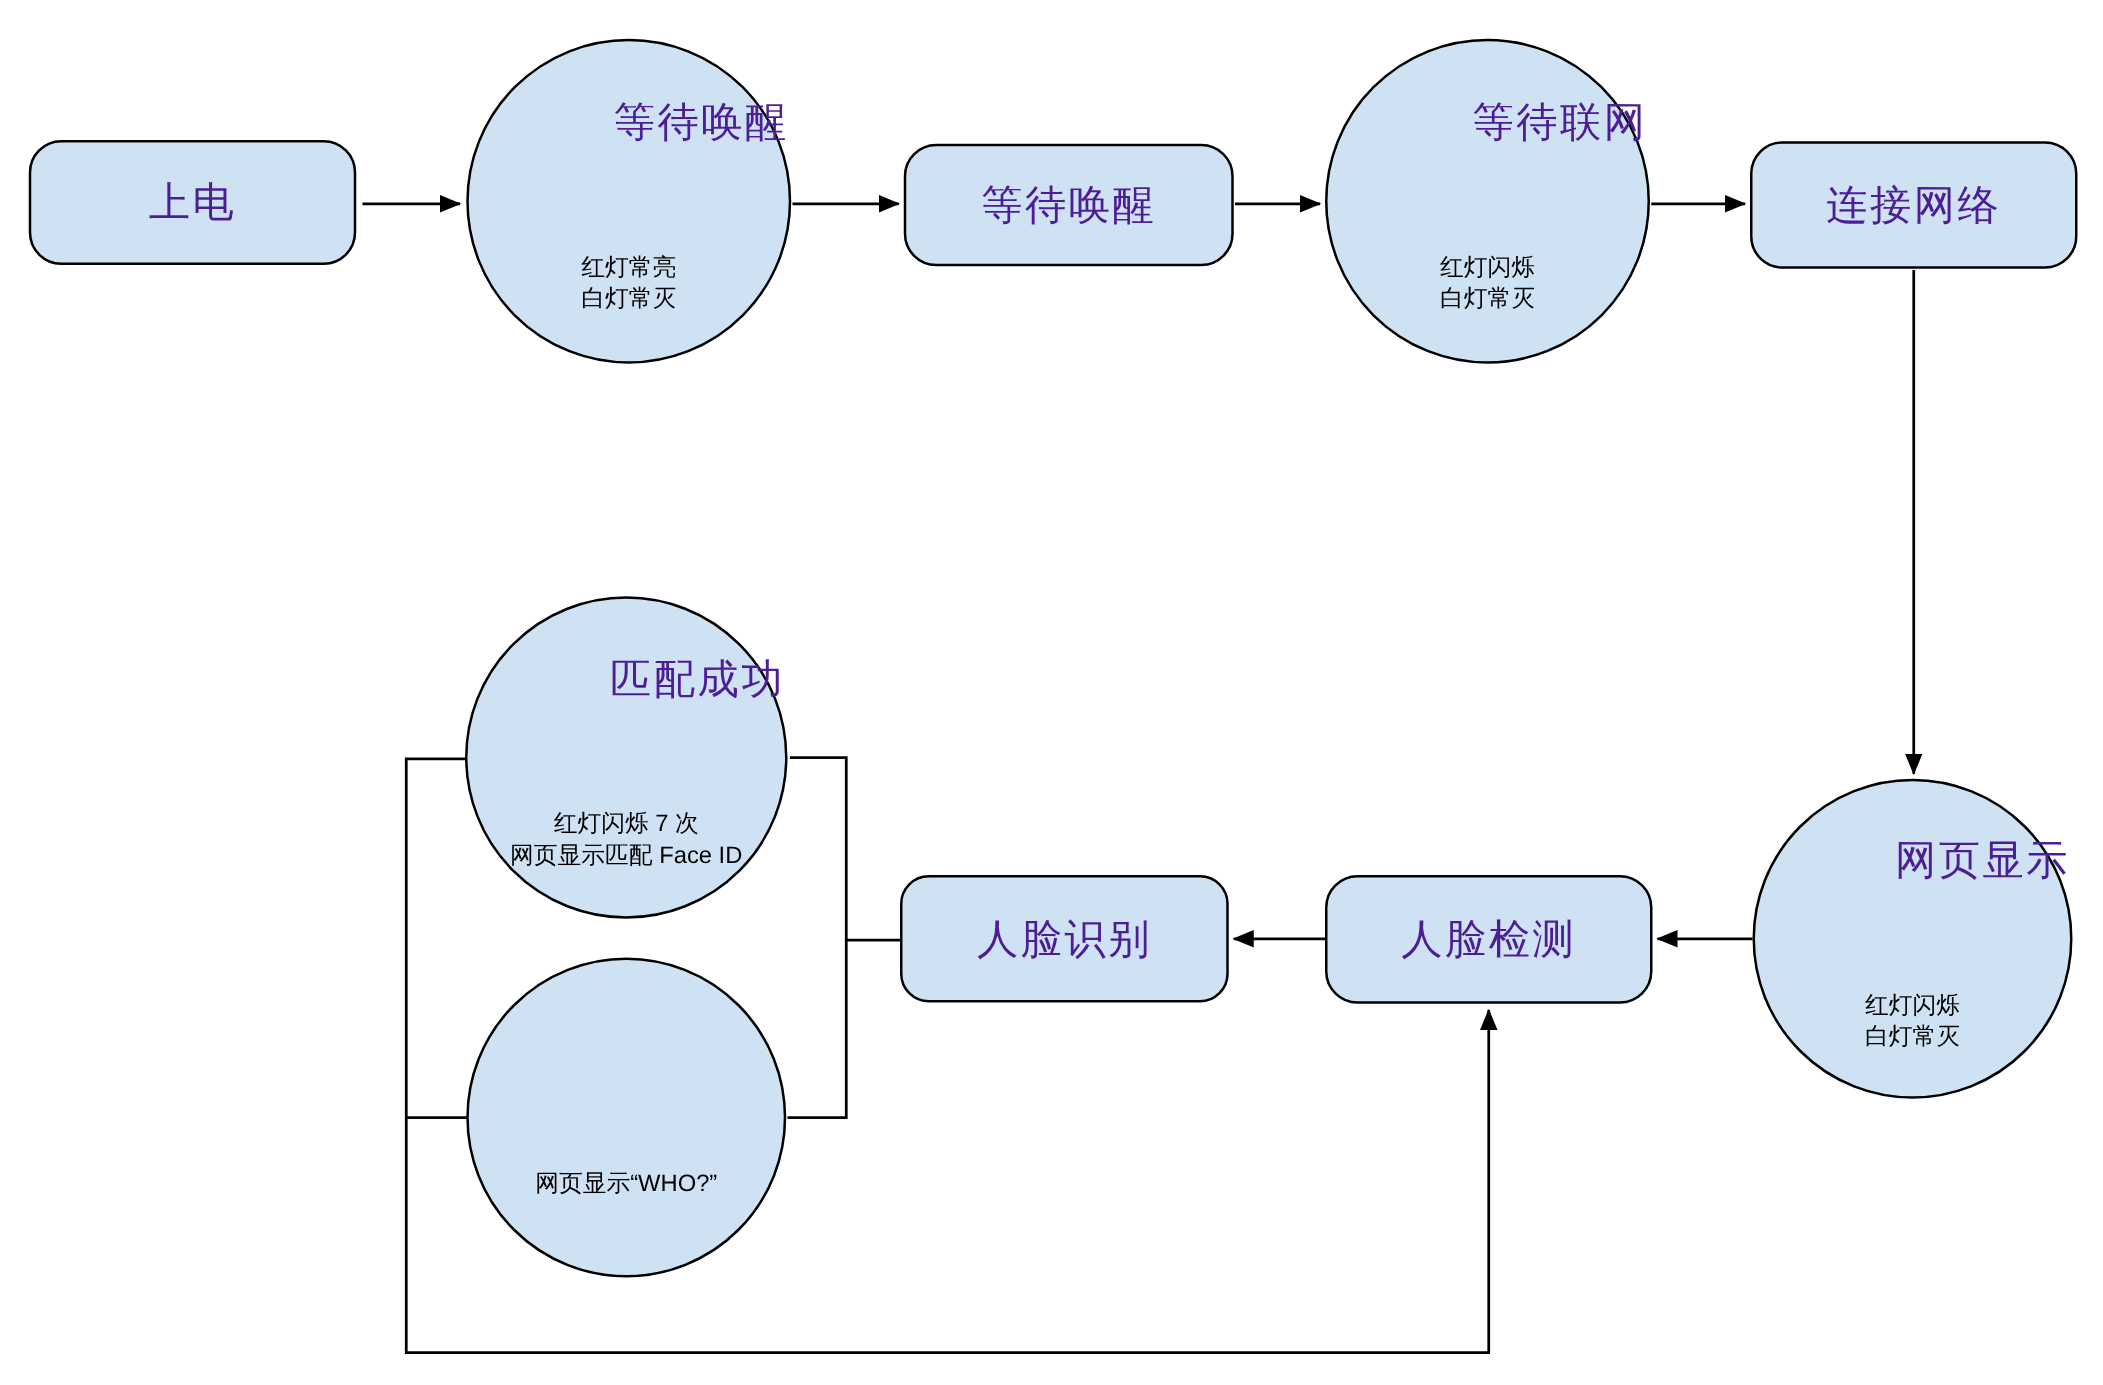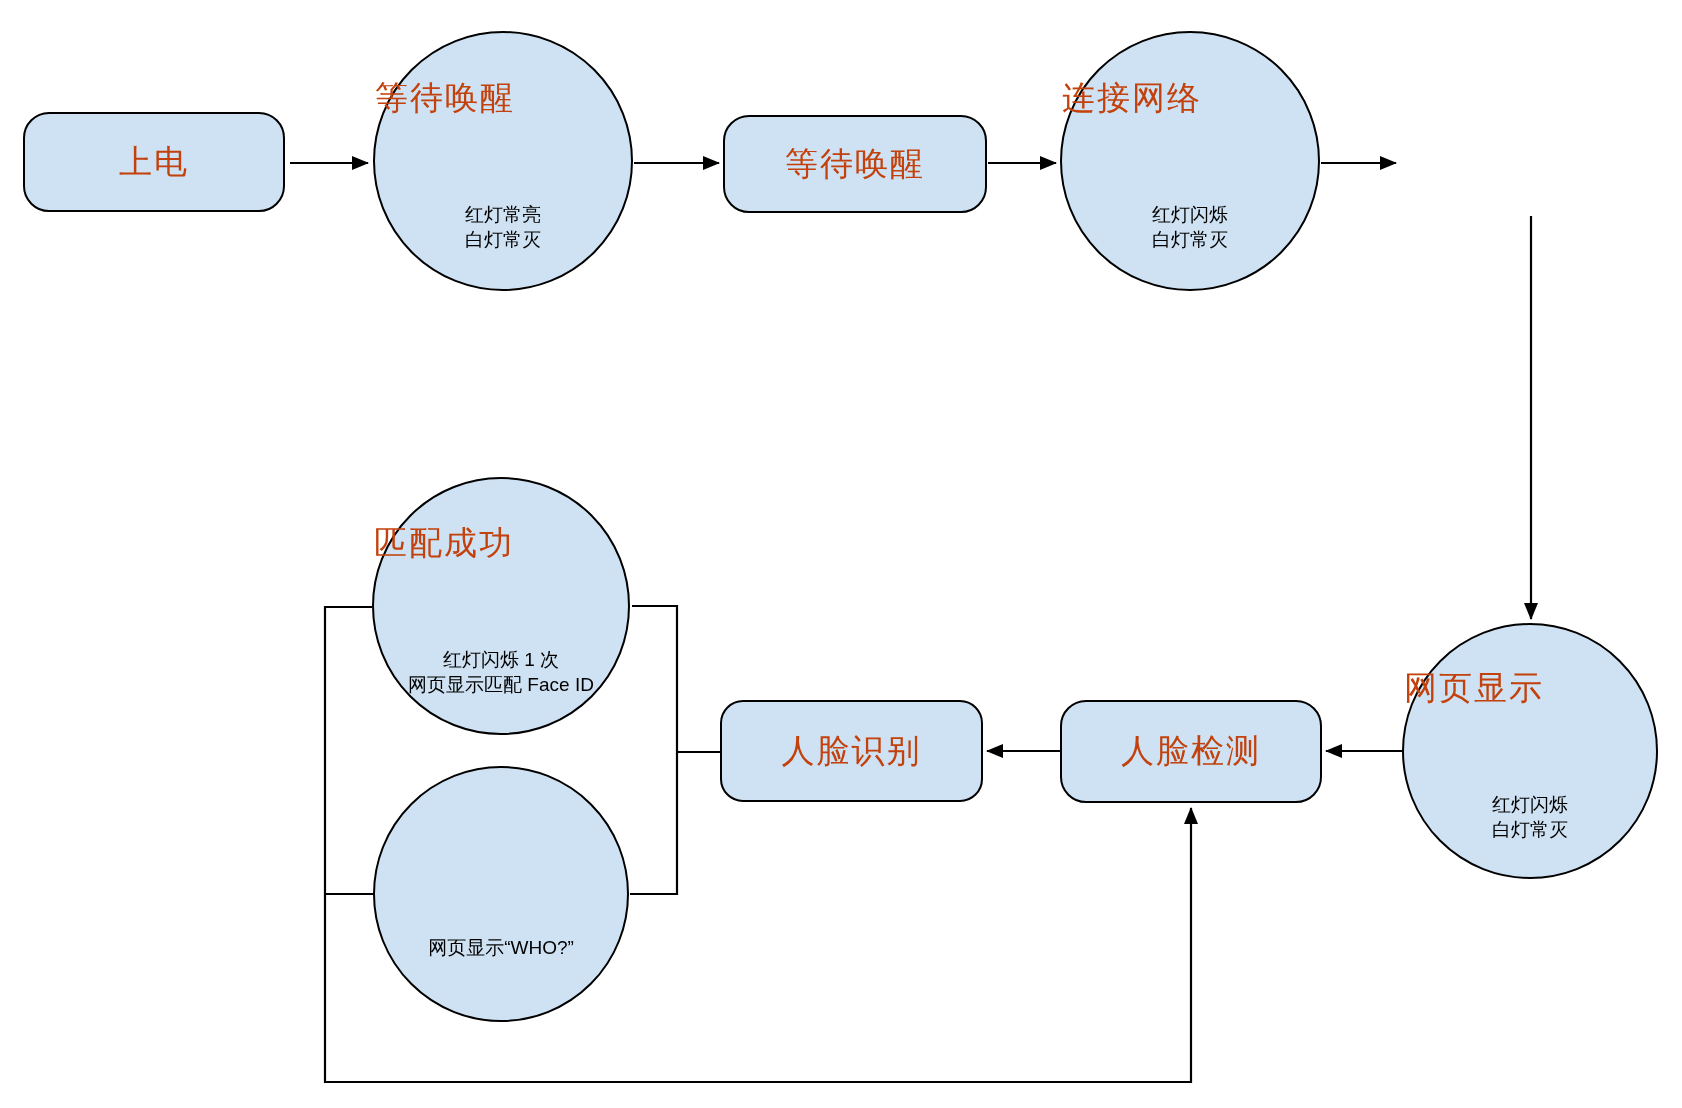--- a/index.html
+++ b/index.html
@@ -33,23 +33,23 @@
     align-items: center;
     justify-content: center;
   }
   .node.ellipse {
     border-radius: 50%;
   }
   .node-label {
     font-size: 33px;
     font-weight: 500;
     letter-spacing: 2px;
-    text-align: left;
+    text-align: right;
     white-space: nowrap;
-    color: #c2410c;
+    color: #4c1d95;
   }
   .node.ellipse .node-label {
     position: absolute;
     left: 0;
     width: 100%;
     top: calc(50% - 83px);
     line-height: 40px;
   }
   .node-sub {
     position: absolute;
@@ -96,43 +96,46 @@
       <div class="node-label">等待唤醒</div>
       <div class="node-sub">
         <div class="node-sub-line">红灯常亮</div>
         <div class="node-sub-line">白灯常灭</div>
       </div>
     </div>
     <div class="node rect" style="left: 723px; top: 115px; width: 264px; height: 98px; background: rgb(207, 226, 243); border-color: rgb(0, 0, 0);">
       <div class="node-label">等待唤醒</div>
     </div>
     <div class="node ellipse" style="left: 1060px; top: 31px; width: 260px; height: 260px; background: rgb(207, 226, 243); border-color: rgb(0, 0, 0);">
-      <div class="node-label">连接网络</div>
+      <div class="node-label">等待联网</div>
       <div class="node-sub">
         <div class="node-sub-line">红灯闪烁</div>
         <div class="node-sub-line">白灯常灭</div>
       </div>
+    </div>
+    <div class="node rect" style="left: 1400px; top: 113px; width: 262px; height: 102px; background: rgb(207, 226, 243); border-color: rgb(0, 0, 0);">
+      <div class="node-label">连接网络</div>
     </div>
     <div class="node ellipse" style="left: 1402px; top: 623px; width: 256px; height: 256px; background: rgb(207, 226, 243); border-color: rgb(0, 0, 0);">
       <div class="node-label">网页显示</div>
       <div class="node-sub">
         <div class="node-sub-line">红灯闪烁</div>
         <div class="node-sub-line">白灯常灭</div>
       </div>
     </div>
     <div class="node rect" style="left: 720px; top: 700px; width: 263px; height: 102px; background: rgb(207, 226, 243); border-color: rgb(0, 0, 0); border-radius: 23px;">
       <div class="node-label">人脸识别</div>
     </div>
     <div class="node rect" style="left: 1060px; top: 700px; width: 262px; height: 103px; background: rgb(207, 226, 243); border-color: rgb(0, 0, 0);">
       <div class="node-label">人脸检测</div>
     </div>
     <div class="node ellipse" style="left: 372px; top: 477px; width: 258px; height: 258px; background: rgb(207, 226, 243); border-color: rgb(0, 0, 0);">
       <div class="node-label">匹配成功</div>
       <div class="node-sub">
-        <div class="node-sub-line">红灯闪烁 1 次</div>
+        <div class="node-sub-line">红灯闪烁 7 次</div>
         <div class="node-sub-line">网页显示匹配 Face ID</div>
       </div>
     </div>
     <div class="node ellipse" style="left: 373px; top: 766px; width: 256px; height: 256px; background: rgb(207, 226, 243); border-color: rgb(0, 0, 0);">
       <div class="node-sub">
         <div class="node-sub-line">网页显示“WHO?”</div>
       </div>
     </div>
   </div>
 

